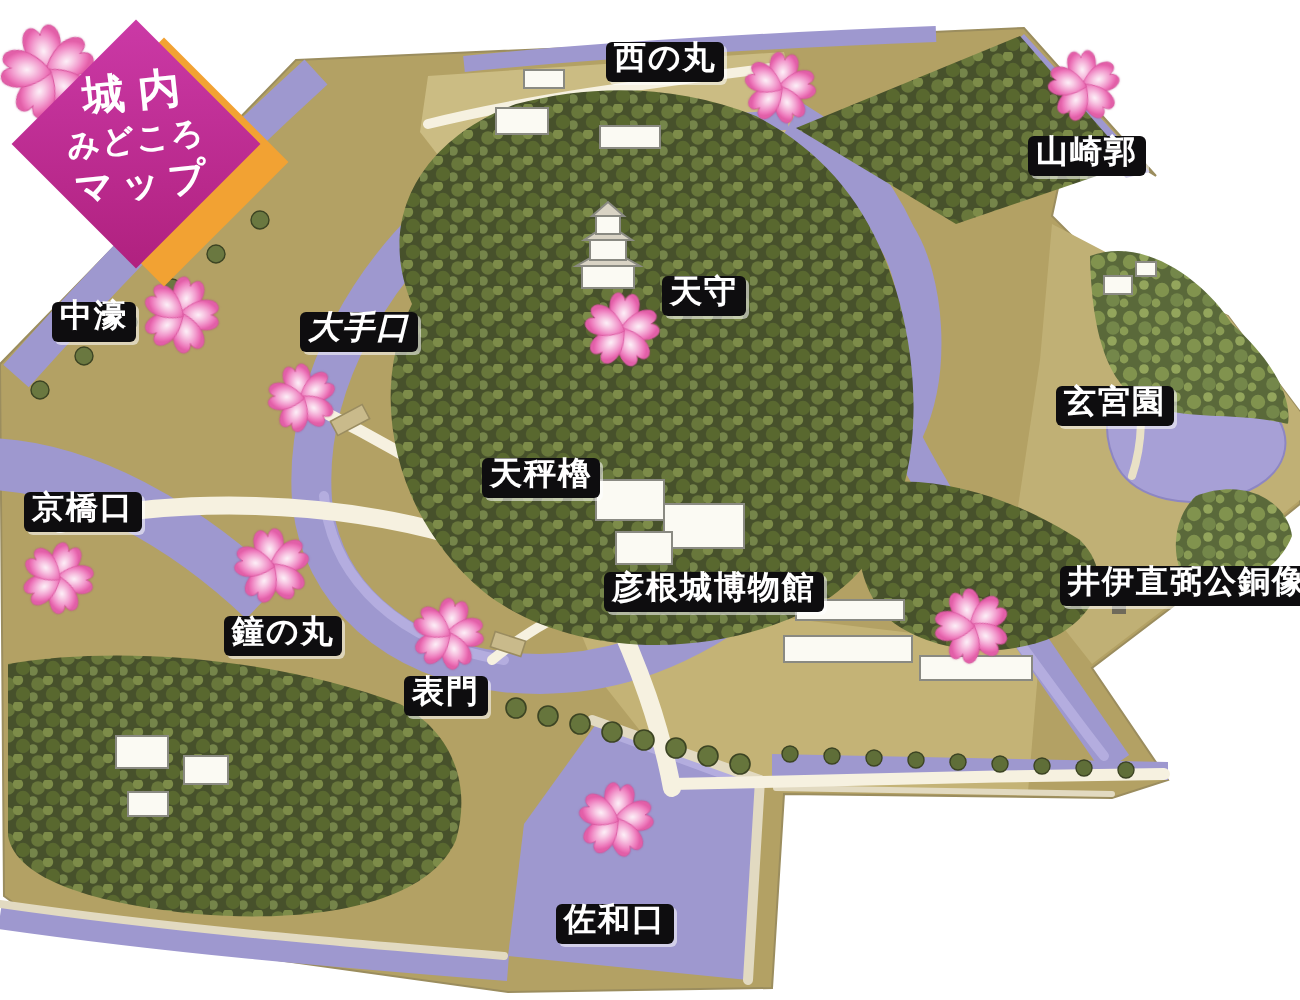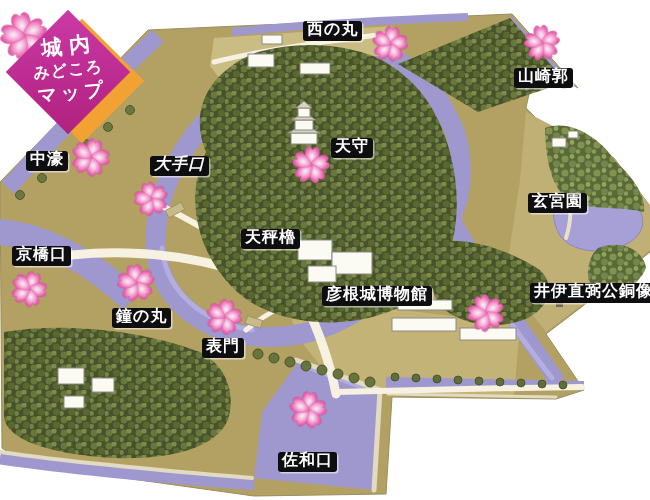--- a/index.html
+++ b/index.html
@@ -233,19 +233,19 @@
         <use href="#sakura-shape"></use>
       </svg>
       <div class="map-label" style="left: 303px; top: 21px;">西の丸</div>
       <div class="map-label" style="left: 514px; top: 68px;">山崎郭</div>
       <div class="map-label" style="left: 26px; top: 151px; font-family: Liberation Serif, serif;">中濠</div>
       <div class="map-label" style="left: 150px; top: 156px; font-style: italic;">大手口</div>
       <div class="map-label" style="left: 331px; top: 138px;">天守</div>
       <div class="map-label" style="left: 528px; top: 193px;">玄宮園</div>
       <div class="map-label" style="left: 12px; top: 246px;">京橋口</div>
       <div class="map-label" style="left: 241px; top: 229px; text-align: center;">天秤櫓</div>
-      <div class="map-label" style="left: 322px; top: 286px; text-align: center;">彦根城博物館</div>
+      <div class="map-label" style="left: 302px; top: 286px; text-align: center;">彦根城博物館</div>
       <div class="map-label" style="left: 530px; top: 283px; text-align: right;">井伊直弼公銅像</div>
       <div class="map-label" style="left: 112px; top: 308px;">鐘の丸</div>
       <div class="map-label" style="left: 202px; top: 338px;">表門</div>
       <div class="map-label" style="left: 278px; top: 452px;">佐和口</div>
     </div>
 </div>
 
 </body></html>

